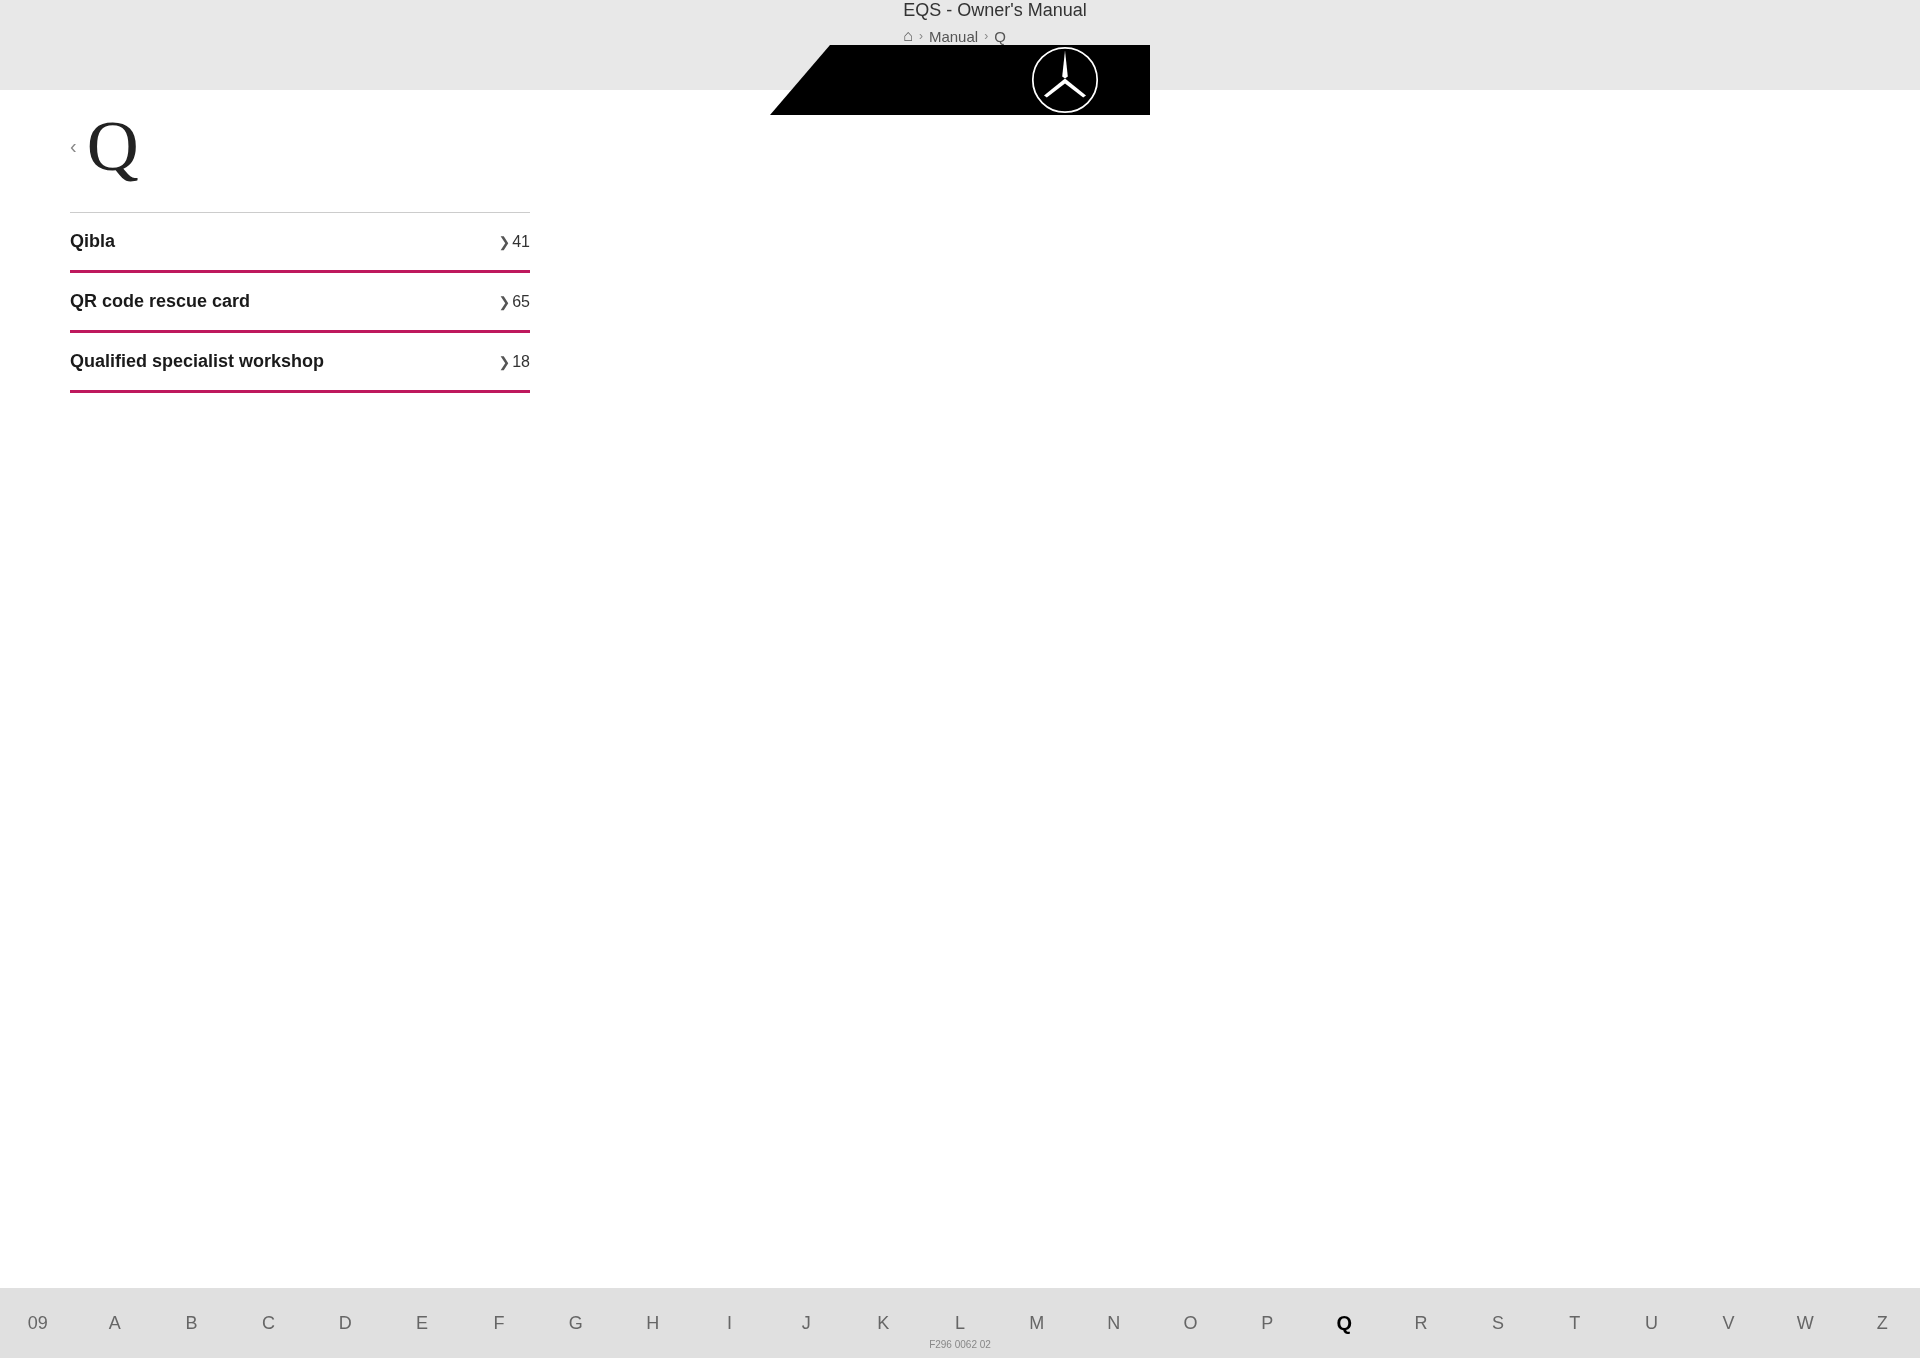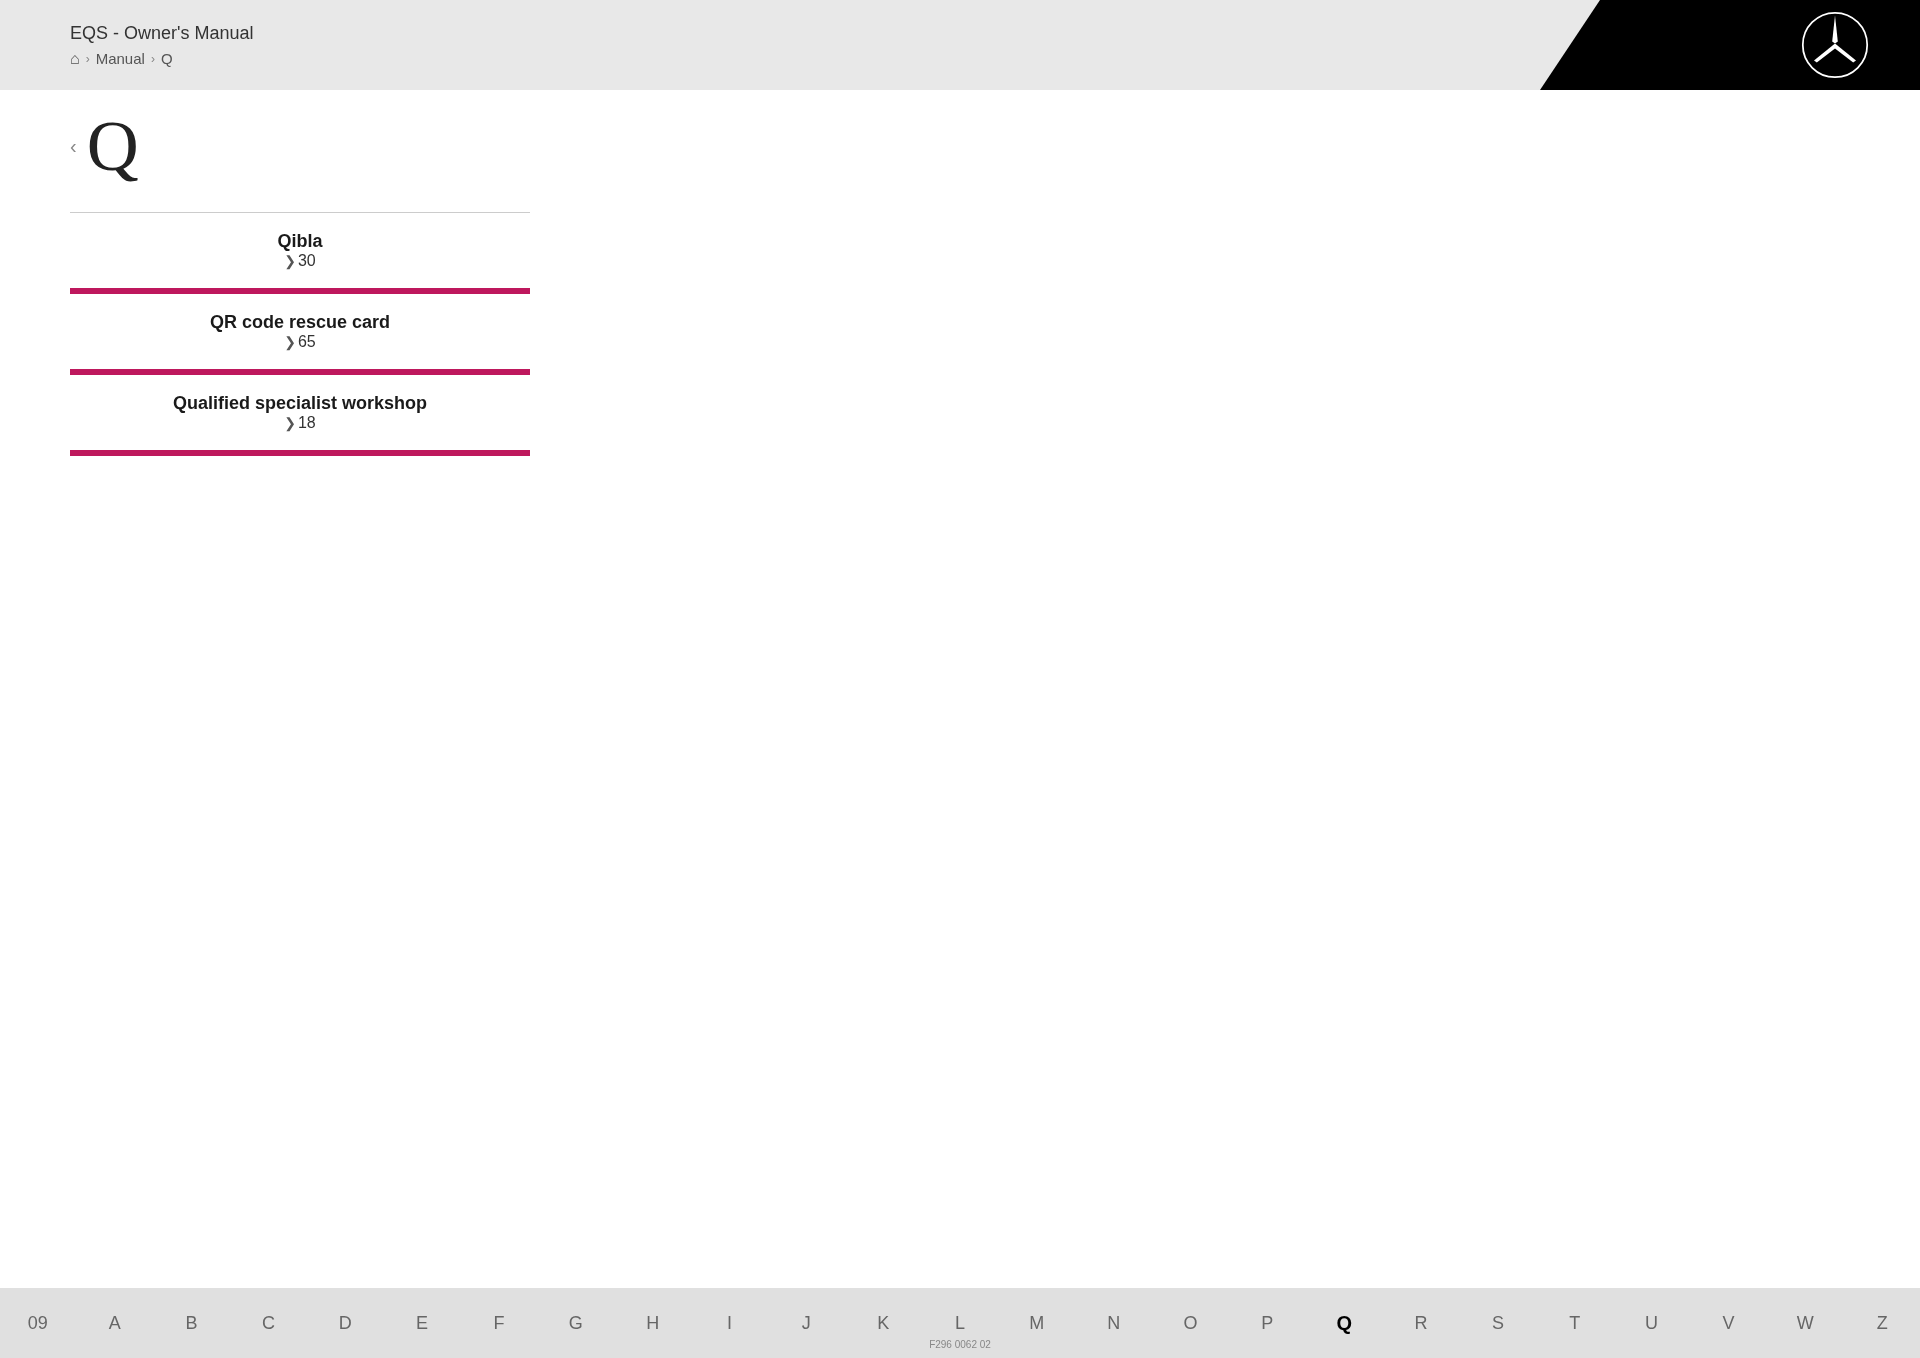--- a/index.html
+++ b/index.html
@@ -14,20 +14,21 @@
 
     
     .header {
       position: absolute;
       top: 0; left: 0; right: 0;
       height: 90px;
       background: #e8e8e8;
       display: flex;
       align-items: center;
       justify-content: space-between;
+      flex-direction: column;
     }
 
     .header-left {
       padding-left: 70px;
       display: flex;
       flex-direction: column;
       justify-content: center;
     }
 
     .header-title {
@@ -107,23 +108,22 @@
     .index-list {
       margin-top: 10px;
       width: 460px;
     }
 
     .index-entry {
       display: flex;
       align-items: center;
       justify-content: space-between;
       padding: 18px 0;
-      border-bottom: 6px solid #be185d;
+      border-bottom: 3px solid #be185d;
       cursor: pointer;
-      flex-direction: column;
     }
 
     .index-entry:first-child {
       border-top: 1px solid #ccc;
     }
 
     .entry-label {
       font-size: 18px;
       font-weight: bold;
       color: #1a1a1a;
@@ -213,21 +213,21 @@
     <span class="back-arrow">‹</span>
     <span class="letter-heading">Q</span>
   </div>
 
   <div class="index-list">
 
     <div class="index-entry">
       <span class="entry-label">Qibla</span>
       <span class="entry-page">
         <span style="font-size:14px; color:#555;">❯</span>
-        <span>30</span>
+        <span>41</span>
       </span>
     </div>
 
     <div class="index-entry">
       <span class="entry-label">QR code rescue card</span>
       <span class="entry-page">
         <span style="font-size:14px; color:#555;">❯</span>
         <span>65</span>
       </span>
     </div>

